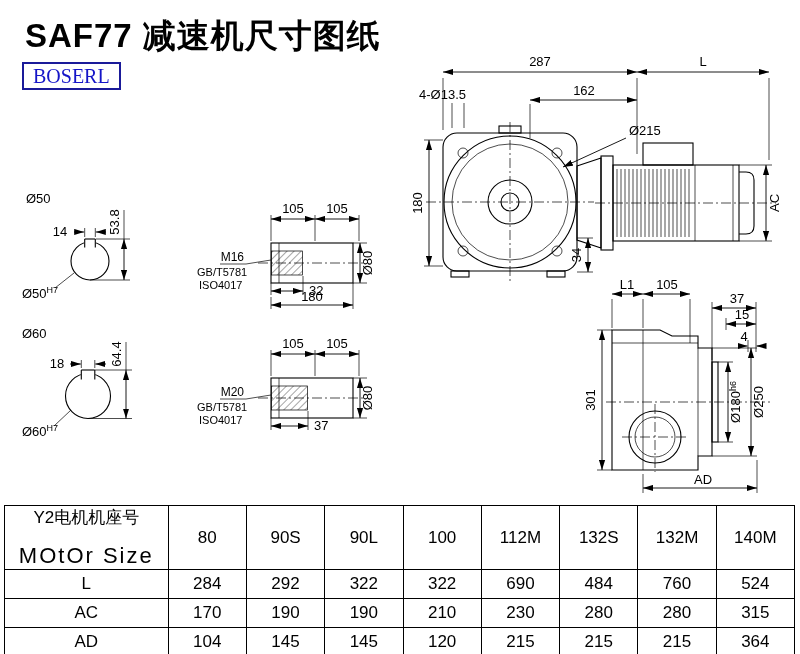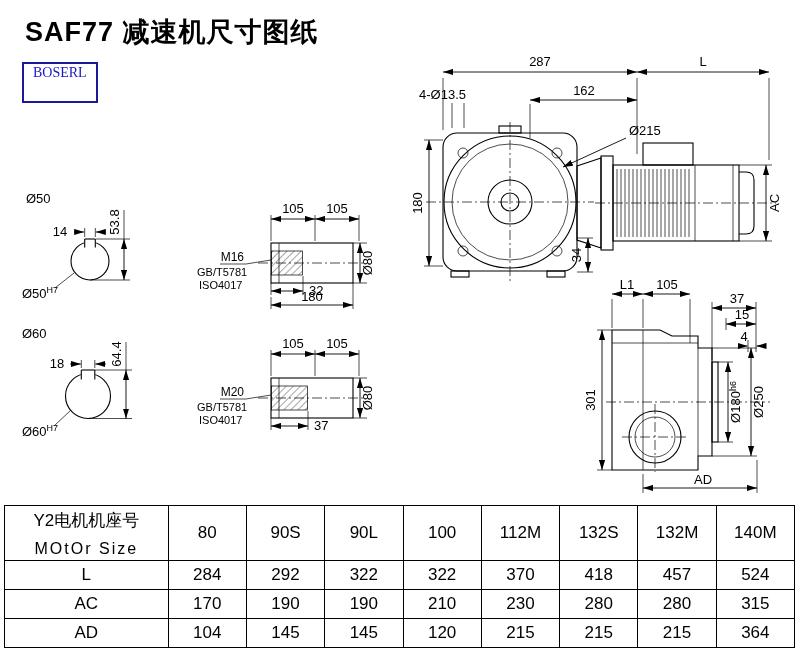--- a/index.html
+++ b/index.html
@@ -1,25 +1,25 @@
 <!DOCTYPE html>
 <html><head>
 <meta charset="utf-8">
 <style>
   html,body{margin:0;padding:0}
   body{width:800px;height:654px;background:#fff;position:relative;color:#000;
        font-family:"Liberation Sans",sans-serif;overflow:hidden}
-  .title{position:absolute;left:25px;top:14px;font-size:27px;font-weight:700;letter-spacing:1px}
+  .title{position:absolute;left:25px;top:14px;font-size:33px;font-weight:700;letter-spacing:1px}
   .logo{position:absolute;left:22px;top:62px;border:2px solid #1a1a99;color:#1515c8;
-        font-family:"Liberation Serif",serif;font-size:14px;padding:1px 9px 20px 9px}
+        font-family:"Liberation Serif",serif;font-size:20px;padding:1px 9px 0 9px}
   svg.drawing{position:absolute;left:0;top:0}
   table.dims{position:absolute;left:4px;top:505px;width:791px;border-collapse:collapse;table-layout:fixed}
   table.dims td{border:1px solid #000;text-align:center;vertical-align:middle;padding:0;font-size:17px}
   td.hcell{font-size:18px}
-  td.hcell .en{font-size:16px;letter-spacing:2px;margin-top:8px}
+  td.hcell .en{font-size:22px;letter-spacing:2px;margin-top:14px}
   tr.hdr td{height:54px}
   tr.row td{height:28px}
   
   .ln{stroke:#000;stroke-width:1.1;fill:none}
   .th{stroke:#000;stroke-width:0.7;fill:none}
   .dim{stroke:#000;stroke-width:0.9;fill:none;marker-start:url(#arrS);marker-end:url(#arrE)}
   .dimE{stroke:#000;stroke-width:0.9;fill:none;marker-end:url(#arrE)}
   .ext{stroke:#000;stroke-width:0.7;fill:none}
   .cl{stroke:#000;stroke-width:0.7;fill:none;stroke-dasharray:10 3 2 3}
   .er{fill:#fff;stroke:none}
@@ -303,23 +303,23 @@
     <td>132S</td>
     <td>132M</td>
     <td>140M</td>
   </tr>
   <tr class="row">
     <td>L</td>
     <td>284</td>
     <td>292</td>
     <td>322</td>
     <td>322</td>
-    <td>370</td>
-    <td>418</td>
-    <td>457</td>
+    <td>690</td>
+    <td>484</td>
+    <td>760</td>
     <td>524</td>
   </tr>
   <tr class="row">
     <td>AC</td>
     <td>170</td>
     <td>190</td>
     <td>190</td>
     <td>210</td>
     <td>230</td>
     <td>280</td>

